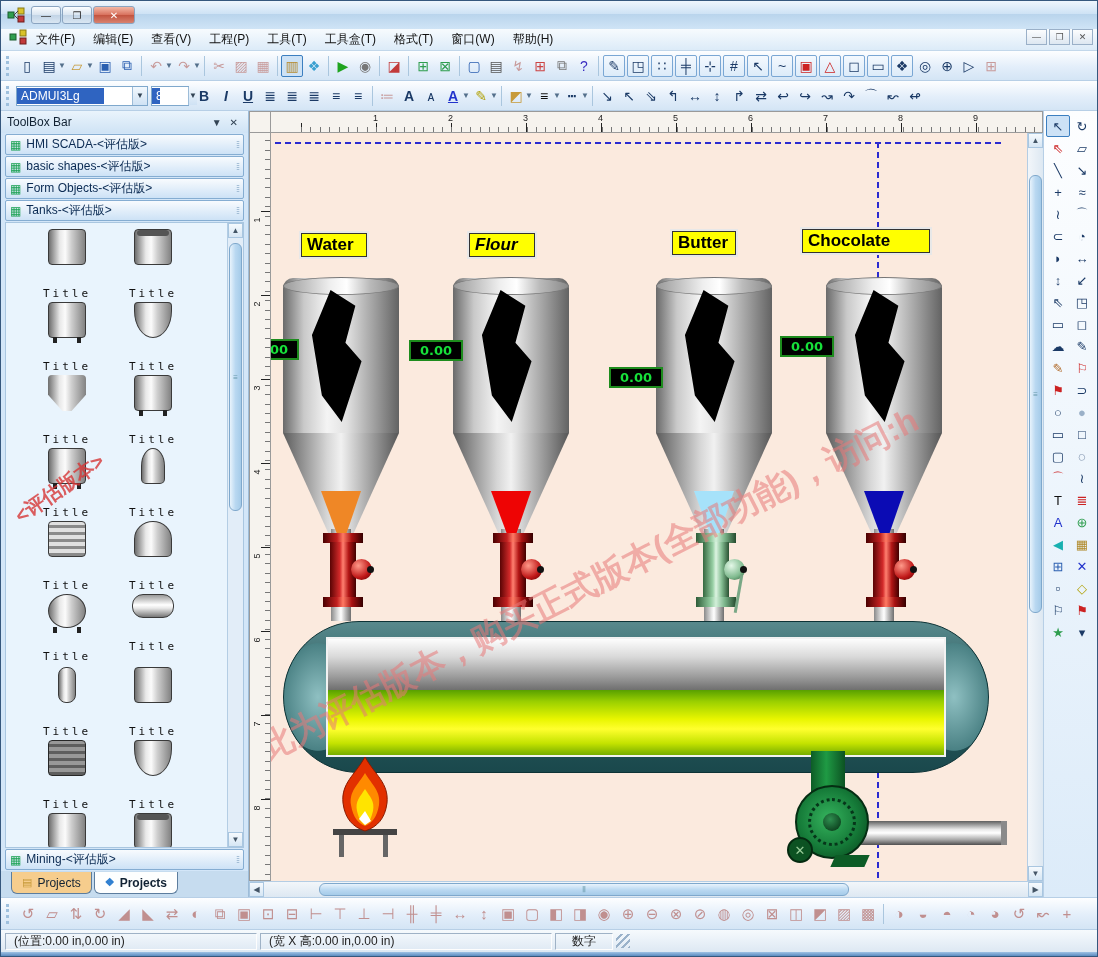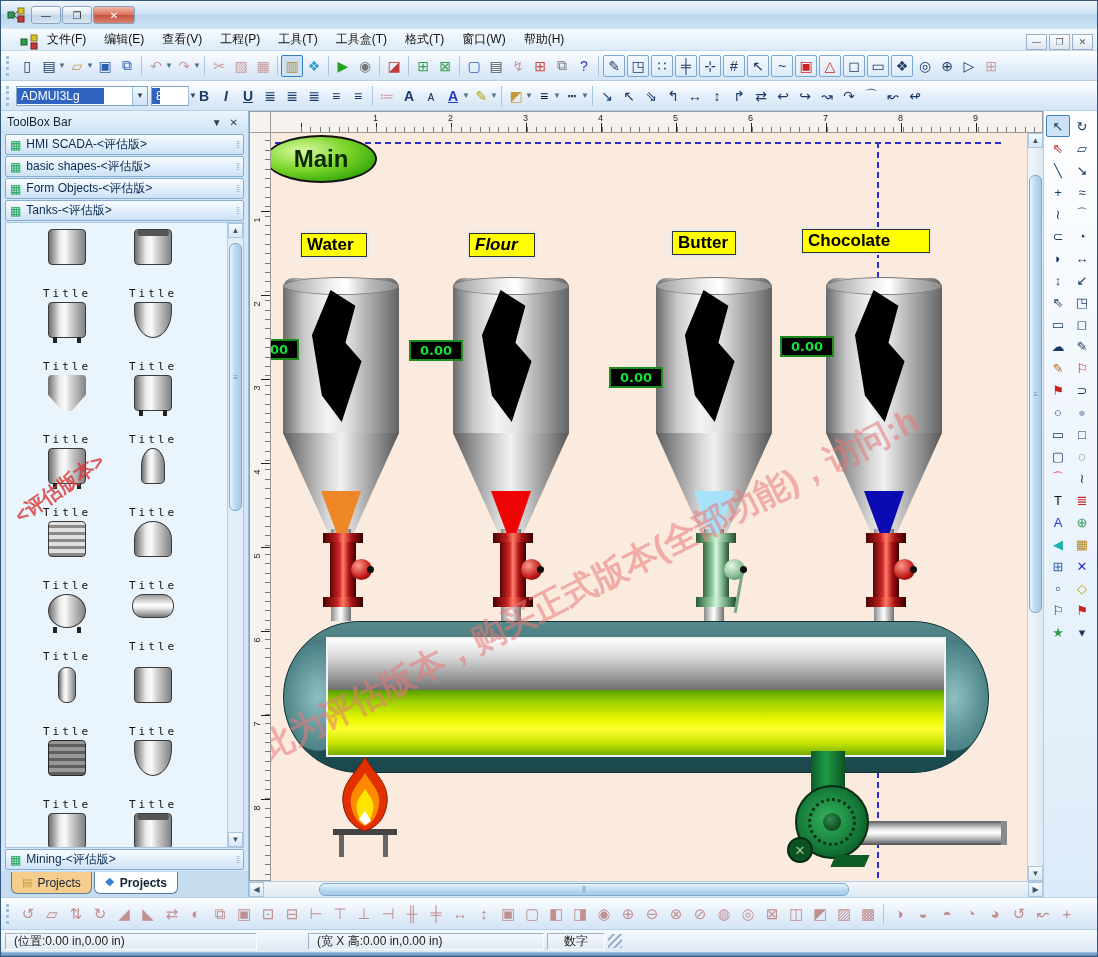--- a/index.html
+++ b/index.html
@@ -12,22 +12,22 @@
               display:flex; align-items:center; padding:0 6px; gap:6px; }
   .appicon { width:18px; height:16px; flex:0 0 auto; }
   .title-text { font-size:13px; color:#1a1a1a; flex:1; }
   .winbtns { display:flex; gap:1px; }
   .wbtn { width:30px; height:18px; border:1px solid #8aa4c0; border-radius:3px;
           background:linear-gradient(#fdfeff,#d8e4f0 50%,#c2d4e6 51%,#d9e6f2);
           font-size:10px; display:flex; align-items:center; justify-content:center; color:#333; }
   .wbtn.close { background:linear-gradient(#f3b8a6,#d8705c 50%,#c2533f 51%,#d8826f); color:#fff; width:42px; }
 
   
-  .menubar { height:22px; background:linear-gradient(#f7fbfe,#dcebf8); display:flex; align-items:flex-end;
-             padding-left:19px; border-bottom:1px solid #c2d7ea; }
+  .menubar { height:22px; background:linear-gradient(#f7fbfe,#dcebf8); display:flex; align-items:flex-start;
+             padding-left:8px; border-bottom:1px solid #c2d7ea; }
   .menu-item { font-size:12px; padding:2px 9px; color:#111; }
   .mdi-btns { margin-left:auto; display:flex; gap:2px; padding-right:4px; }
   .mdib { width:21px; height:16px; border:1px solid #9ab0c8; background:linear-gradient(#fcfdfe,#dde7f1);
           font-size:9px; display:flex; align-items:center; justify-content:center; color:#555; }
 
   
   .toolbar { height:30px; background:linear-gradient(#fdfeff,#e3eefa 55%,#d4e5f5); border-bottom:1px solid #b7cfe6;
              display:flex; align-items:center; padding:0 2px; overflow:hidden; }
   .grip { width:5px; height:20px; border-left:3px dotted #9fc0dd; margin:0 5px 0 3px; }
   .sep { width:1px; height:20px; background:#aac6de; margin:0 3px; flex:0 0 auto; }
@@ -190,21 +190,21 @@
              background:linear-gradient(180deg,#5f5f5f,#e9e9e9 35%,#fff 50%,#a8a8a8 78%,#4f4f4f); border-right:6px solid #8a8a8a;}
 
   
   .bottombar { height:32px; background:linear-gradient(#fdfeff,#e3eefa 55%,#d4e5f5); border-top:1px solid #b7cfe6;
                display:flex; align-items:center; padding:0 2px; overflow:hidden;}
   .bottombar .ico { color:#c08f8f; font-size:15px; width:24px; }
   .statusbar { height:23px; background:linear-gradient(#f6fafd,#dde8f3); display:flex; align-items:center; gap:3px;
                padding:2px 4px; font-size:12px; color:#222; border-top:1px solid #b7cfe6;}
   .scell { border:1px solid; border-color:#9fb2c6 #fdfdfd #fdfdfd #9fb2c6; height:17px; display:flex; align-items:center; padding:0 8px;}
   .scell.ready { flex:1; border-color:transparent; }
-  .scell.pos { width:252px; } .scell.size { width:236px;margin-left:48px; } .scell.mode { width:58px; justify-content:center;}
+  .scell.pos { width:252px; } .scell.size { width:292px; } .scell.mode { width:58px; justify-content:center;}
   .resizegrip { width:14px; height:14px; background:repeating-linear-gradient(135deg,transparent 0 3px,#9ab2ca 3px 5px); }
   .frame-bottom { height:4px; background:linear-gradient(#9ec1e4,#5c8cc0); }
 </style>
 </head>
 <body>
 
 <div class="window">
 
   <div class="titlebar">
     <svg class="appicon" viewBox="0 0 18 16">
@@ -507,21 +507,20 @@
             <span style="top: 250px;">3</span>
             <span style="top: 334px;">4</span>
             <span style="top: 418px;">5</span>
             <span style="top: 502px;">6</span>
             <span style="top: 586px;">7</span>
             <span style="top: 670px;">8</span>
           </div>
         <div class="page" id="page">
           <div class="dashH"></div>
           <div class="dashV"></div>
-          <div class="mainbtn">Main</div>
           <div id="tanks">
               <div class="plate" style="left: 30px; top: 100px; min-width: 66px;">Water</div>
               <div class="display" style="left: -26px; top: 206px;">0.00</div>
               <div class="tbody" style="left: 12px; top: 145px;">
                 <div class="blob"></div>
               </div>
               <div class="funnel" style="left: 12px; top: 300px;"></div>
               <div class="wedge" style="left: 50px; top: 358px; background: rgb(239, 135, 38);"></div>
               <div class="stem" style="left: 60px; top: 396px; height: 92px;"></div>
               <div class="valve red" style="left: 43px; top: 400px;">

